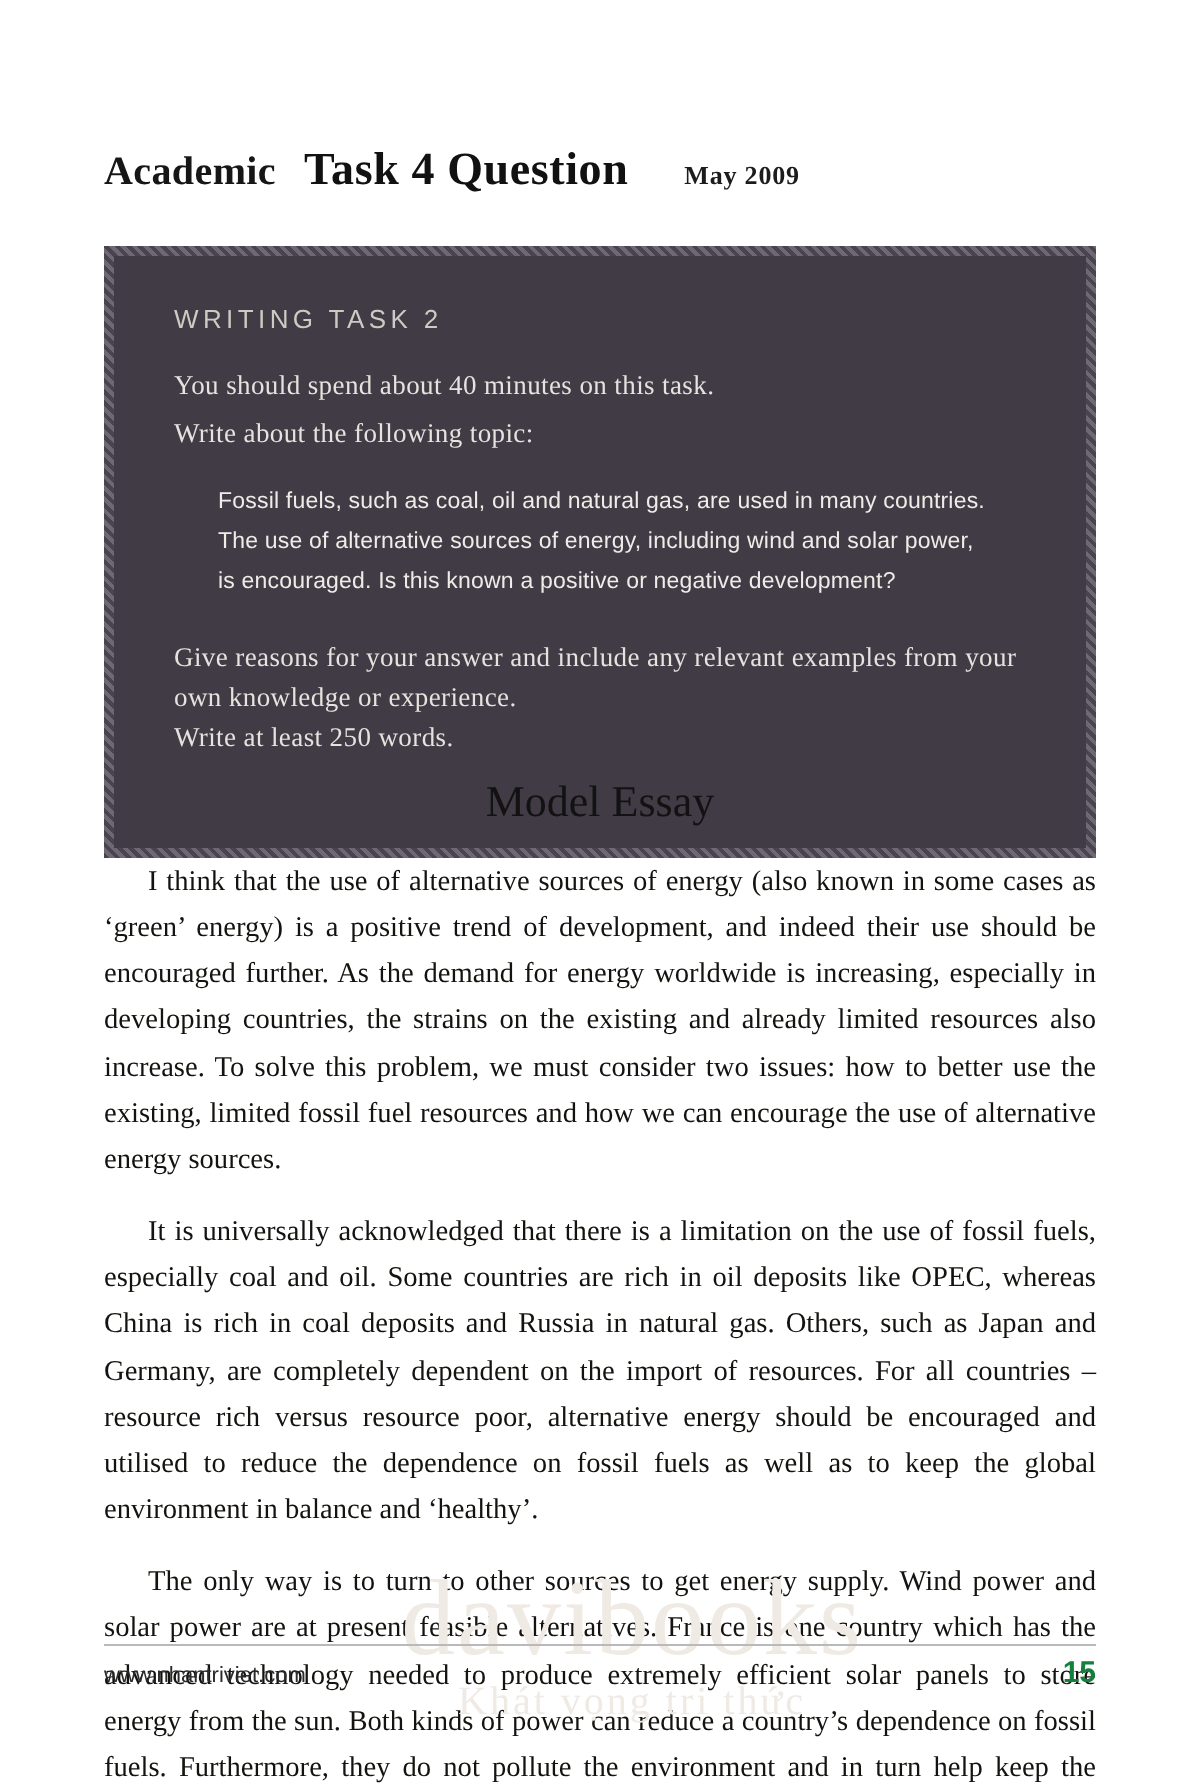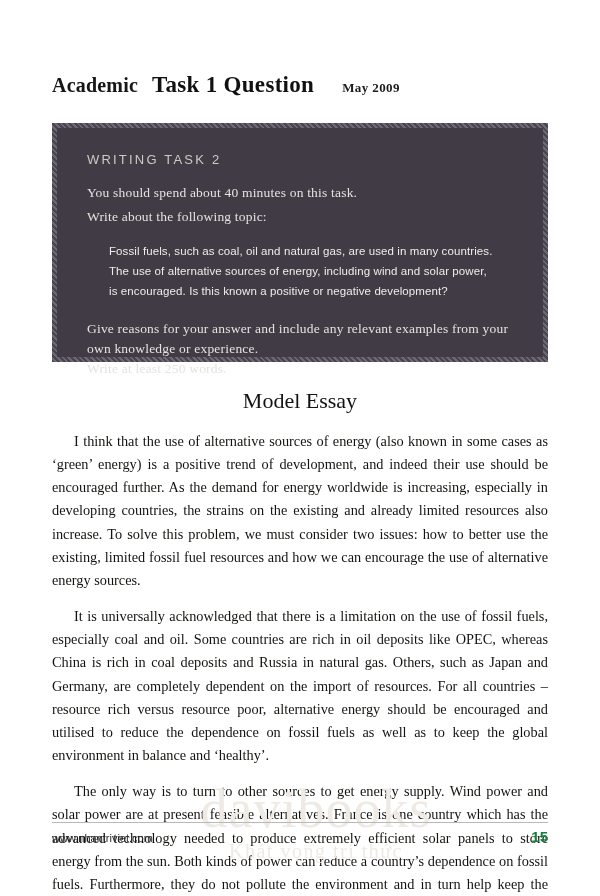--- a/index.html
+++ b/index.html
@@ -52,21 +52,21 @@
     color: #1c1c1c;
     margin-left: 14px;
   }
 
   
   .task-box-outer {
     position: absolute;
     left: 52px;
     top: 123px;
     width: 496px;
-    height: 239px;
+    height: 306px;
     padding: 5px;
     box-sizing: border-box;
     background:
       repeating-linear-gradient(45deg, #4a4450 0 2px, #6e6874 2px 4px);
   }
   .task-box {
     width: 100%;
     height: 100%;
     box-sizing: border-box;
     background: #403b45;
@@ -183,21 +183,21 @@
     color: #15803d;
   }
 </style>
 </head>
 <body>
 
 <div class="page">
 
   <div class="header">
     <span class="academic">Academic</span>
-    <span class="task-title">Task 1 Question</span>
+    <span class="task-title">Task 4 Question</span>
     <span class="date">May 2009</span>
   </div>
 
   <div class="task-box-outer">
     <div class="task-box">
       <div class="task-heading">WRITING TASK 2</div>
       <div class="task-line">You should spend about 40 minutes on this task.</div>
       <div class="task-line">Write about the following topic:</div>
       <div class="task-topic">
         <div>Fossil fuels, such as coal, oil and natural gas, are used in many countries.</div>

